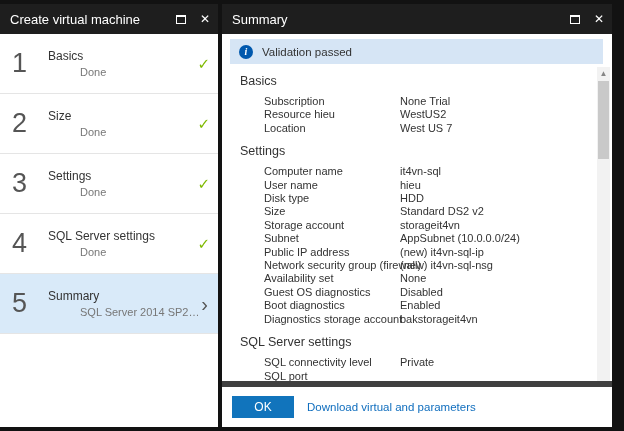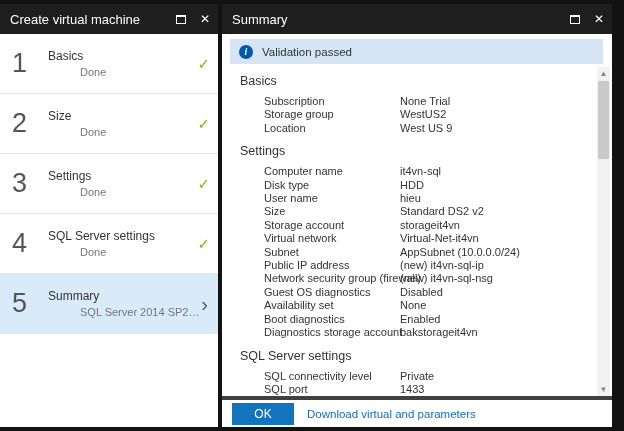--- a/index.html
+++ b/index.html
@@ -52,22 +52,22 @@
 
   
   .scrollbar{position:absolute;top:63px;right:2px;width:13px;height:329px;background:#f2f2f2;}
   .sb-arrow{position:absolute;left:0;width:13px;height:13px;color:#868686;font-size:8px;
     display:flex;align-items:center;justify-content:center;cursor:pointer;}
   .sb-arrow.up{top:0;}
   .sb-arrow.down{bottom:0;}
   .sb-thumb{position:absolute;top:14px;left:1px;width:11px;height:78px;background:#c9c9c9;cursor:pointer;}
 
   
-  .footer{position:absolute;left:0;right:0;bottom:0;height:31px;background:#fff;
-    border-top:4px solid #404040;display:flex;align-items:center;padding-left:10px;gap:13px;}
+  .footer{position:absolute;left:0;right:0;bottom:0;height:46px;background:#fff;
+    border-top:6px solid #404040;display:flex;align-items:center;padding-left:10px;gap:13px;}
   .ok-button{width:62px;height:22px;background:var(--accent-blue);color:#fff;border:none;
     font-size:12px;font-family:inherit;cursor:pointer;}
   .footer-link{color:var(--link-blue);font-size:11.5px;text-decoration:none;cursor:pointer;white-space:nowrap;}
 </style>
 </head>
 <body>
 
 <div class="blade" id="left-blade">
   <div class="blade-header">
     <div class="blade-title">Create virtual machine</div>
@@ -134,88 +134,83 @@
     <span>Validation passed</span>
   </div>
 
   <div class="content">
       <div class="section-title">Basics</div>
       <div class="summary-row">
         <div class="row-label">Subscription</div>
         <div class="row-value">None Trial</div>
       </div>
       <div class="summary-row">
-        <div class="row-label">Storage group</div>
+        <div class="row-label">Resource hieu</div>
         <div class="row-value">WestUS2</div>
       </div>
       <div class="summary-row">
         <div class="row-label">Location</div>
-        <div class="row-value">West US 9</div>
+        <div class="row-value">West US 7</div>
       </div>
       <div class="section-title">Settings</div>
       <div class="summary-row">
         <div class="row-label">Computer name</div>
         <div class="row-value">it4vn-sql</div>
       </div>
       <div class="summary-row">
+        <div class="row-label">User name</div>
+        <div class="row-value">hieu</div>
+      </div>
+      <div class="summary-row">
         <div class="row-label">Disk type</div>
         <div class="row-value">HDD</div>
       </div>
       <div class="summary-row">
-        <div class="row-label">User name</div>
-        <div class="row-value">hieu</div>
-      </div>
-      <div class="summary-row">
         <div class="row-label">Size</div>
         <div class="row-value">Standard DS2 v2</div>
       </div>
       <div class="summary-row">
         <div class="row-label">Storage account</div>
         <div class="row-value">storageit4vn</div>
       </div>
       <div class="summary-row">
-        <div class="row-label">Virtual network</div>
-        <div class="row-value">Virtual-Net-it4vn</div>
-      </div>
-      <div class="summary-row">
         <div class="row-label">Subnet</div>
         <div class="row-value">AppSubnet (10.0.0.0/24)</div>
       </div>
       <div class="summary-row">
         <div class="row-label">Public IP address</div>
         <div class="row-value">(new) it4vn-sql-ip</div>
       </div>
       <div class="summary-row">
         <div class="row-label">Network security group (firewall)</div>
         <div class="row-value">(new) it4vn-sql-nsg</div>
       </div>
       <div class="summary-row">
+        <div class="row-label">Availability set</div>
+        <div class="row-value">None</div>
+      </div>
+      <div class="summary-row">
         <div class="row-label">Guest OS diagnostics</div>
         <div class="row-value">Disabled</div>
       </div>
       <div class="summary-row">
-        <div class="row-label">Availability set</div>
-        <div class="row-value">None</div>
-      </div>
-      <div class="summary-row">
         <div class="row-label">Boot diagnostics</div>
         <div class="row-value">Enabled</div>
       </div>
       <div class="summary-row">
         <div class="row-label">Diagnostics storage account</div>
         <div class="row-value">bakstorageit4vn</div>
       </div>
       <div class="section-title">SQL Server settings</div>
       <div class="summary-row">
         <div class="row-label">SQL connectivity level</div>
         <div class="row-value">Private</div>
       </div>
       <div class="summary-row">
         <div class="row-label">SQL port</div>
-        <div class="row-value">1433</div>
       </div>
     </div>
 
   <div class="scrollbar">
     <span class="sb-arrow up">▲</span>
     <span class="sb-thumb"></span>
     <span class="sb-arrow down">▼</span>
   </div>
 
   <div class="footer">

